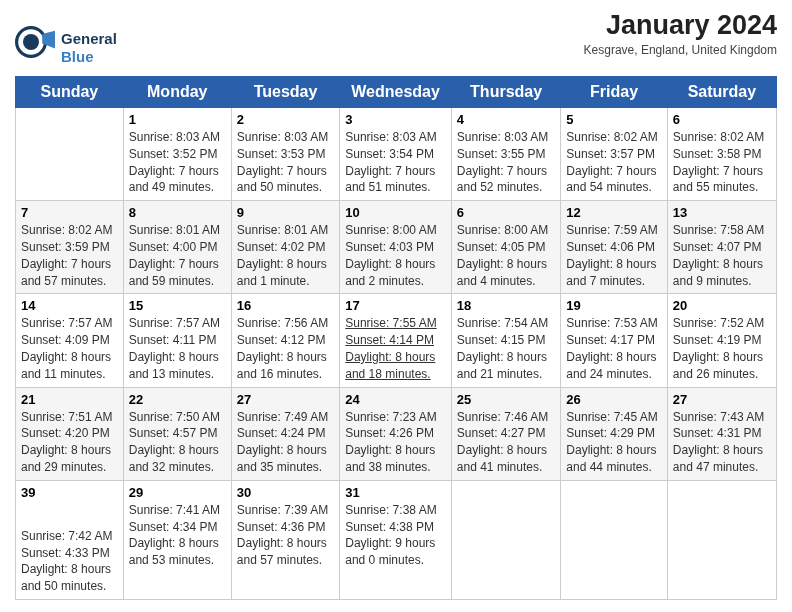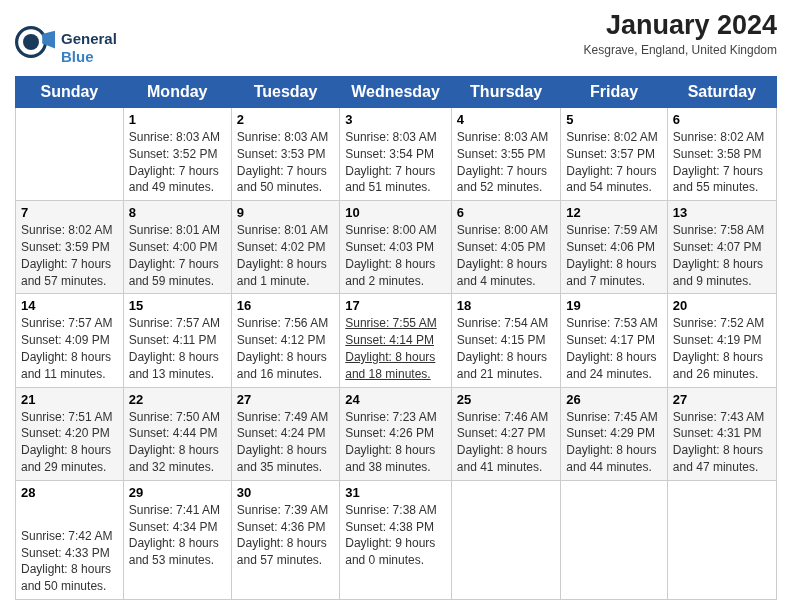--- a/index.html
+++ b/index.html
@@ -266,21 +266,21 @@
         <td class="row-odd">
           <span class="day-number">21</span>
           <div class="day-info" style="white-space: pre-line;">Sunrise: 7:51 AM
 Sunset: 4:20 PM
 Daylight: 8 hours
 and 29 minutes.</div>
         </td>
         <td class="row-odd">
           <span class="day-number">22</span>
           <div class="day-info" style="white-space: pre-line;">Sunrise: 7:50 AM
-Sunset: 4:44 PM
+Sunset: 4:57 PM
 Daylight: 8 hours
 and 32 minutes.</div>
         </td>
         <td class="row-odd">
           <span class="day-number">27</span>
           <div class="day-info" style="white-space: pre-line;">Sunrise: 7:49 AM
 Sunset: 4:24 PM
 Daylight: 8 hours
 and 35 minutes.</div>
         </td>
@@ -308,21 +308,21 @@
         <td class="row-odd">
           <span class="day-number">27</span>
           <div class="day-info" style="white-space: pre-line;">Sunrise: 7:43 AM
 Sunset: 4:31 PM
 Daylight: 8 hours
 and 47 minutes.</div>
         </td>
       </tr>
       <tr>
         <td class="row-even">
-          <span class="day-number">28</span>
+          <span class="day-number">39</span>
           <div class="day-info" style="white-space: pre-line; margin-top: 28px;">Sunrise: 7:42 AM
 Sunset: 4:33 PM
 Daylight: 8 hours
 and 50 minutes.</div>
         </td>
         <td class="row-even">
           <span class="day-number">29</span>
           <div class="day-info" style="white-space: pre-line;">Sunrise: 7:41 AM
 Sunset: 4:34 PM
 Daylight: 8 hours

